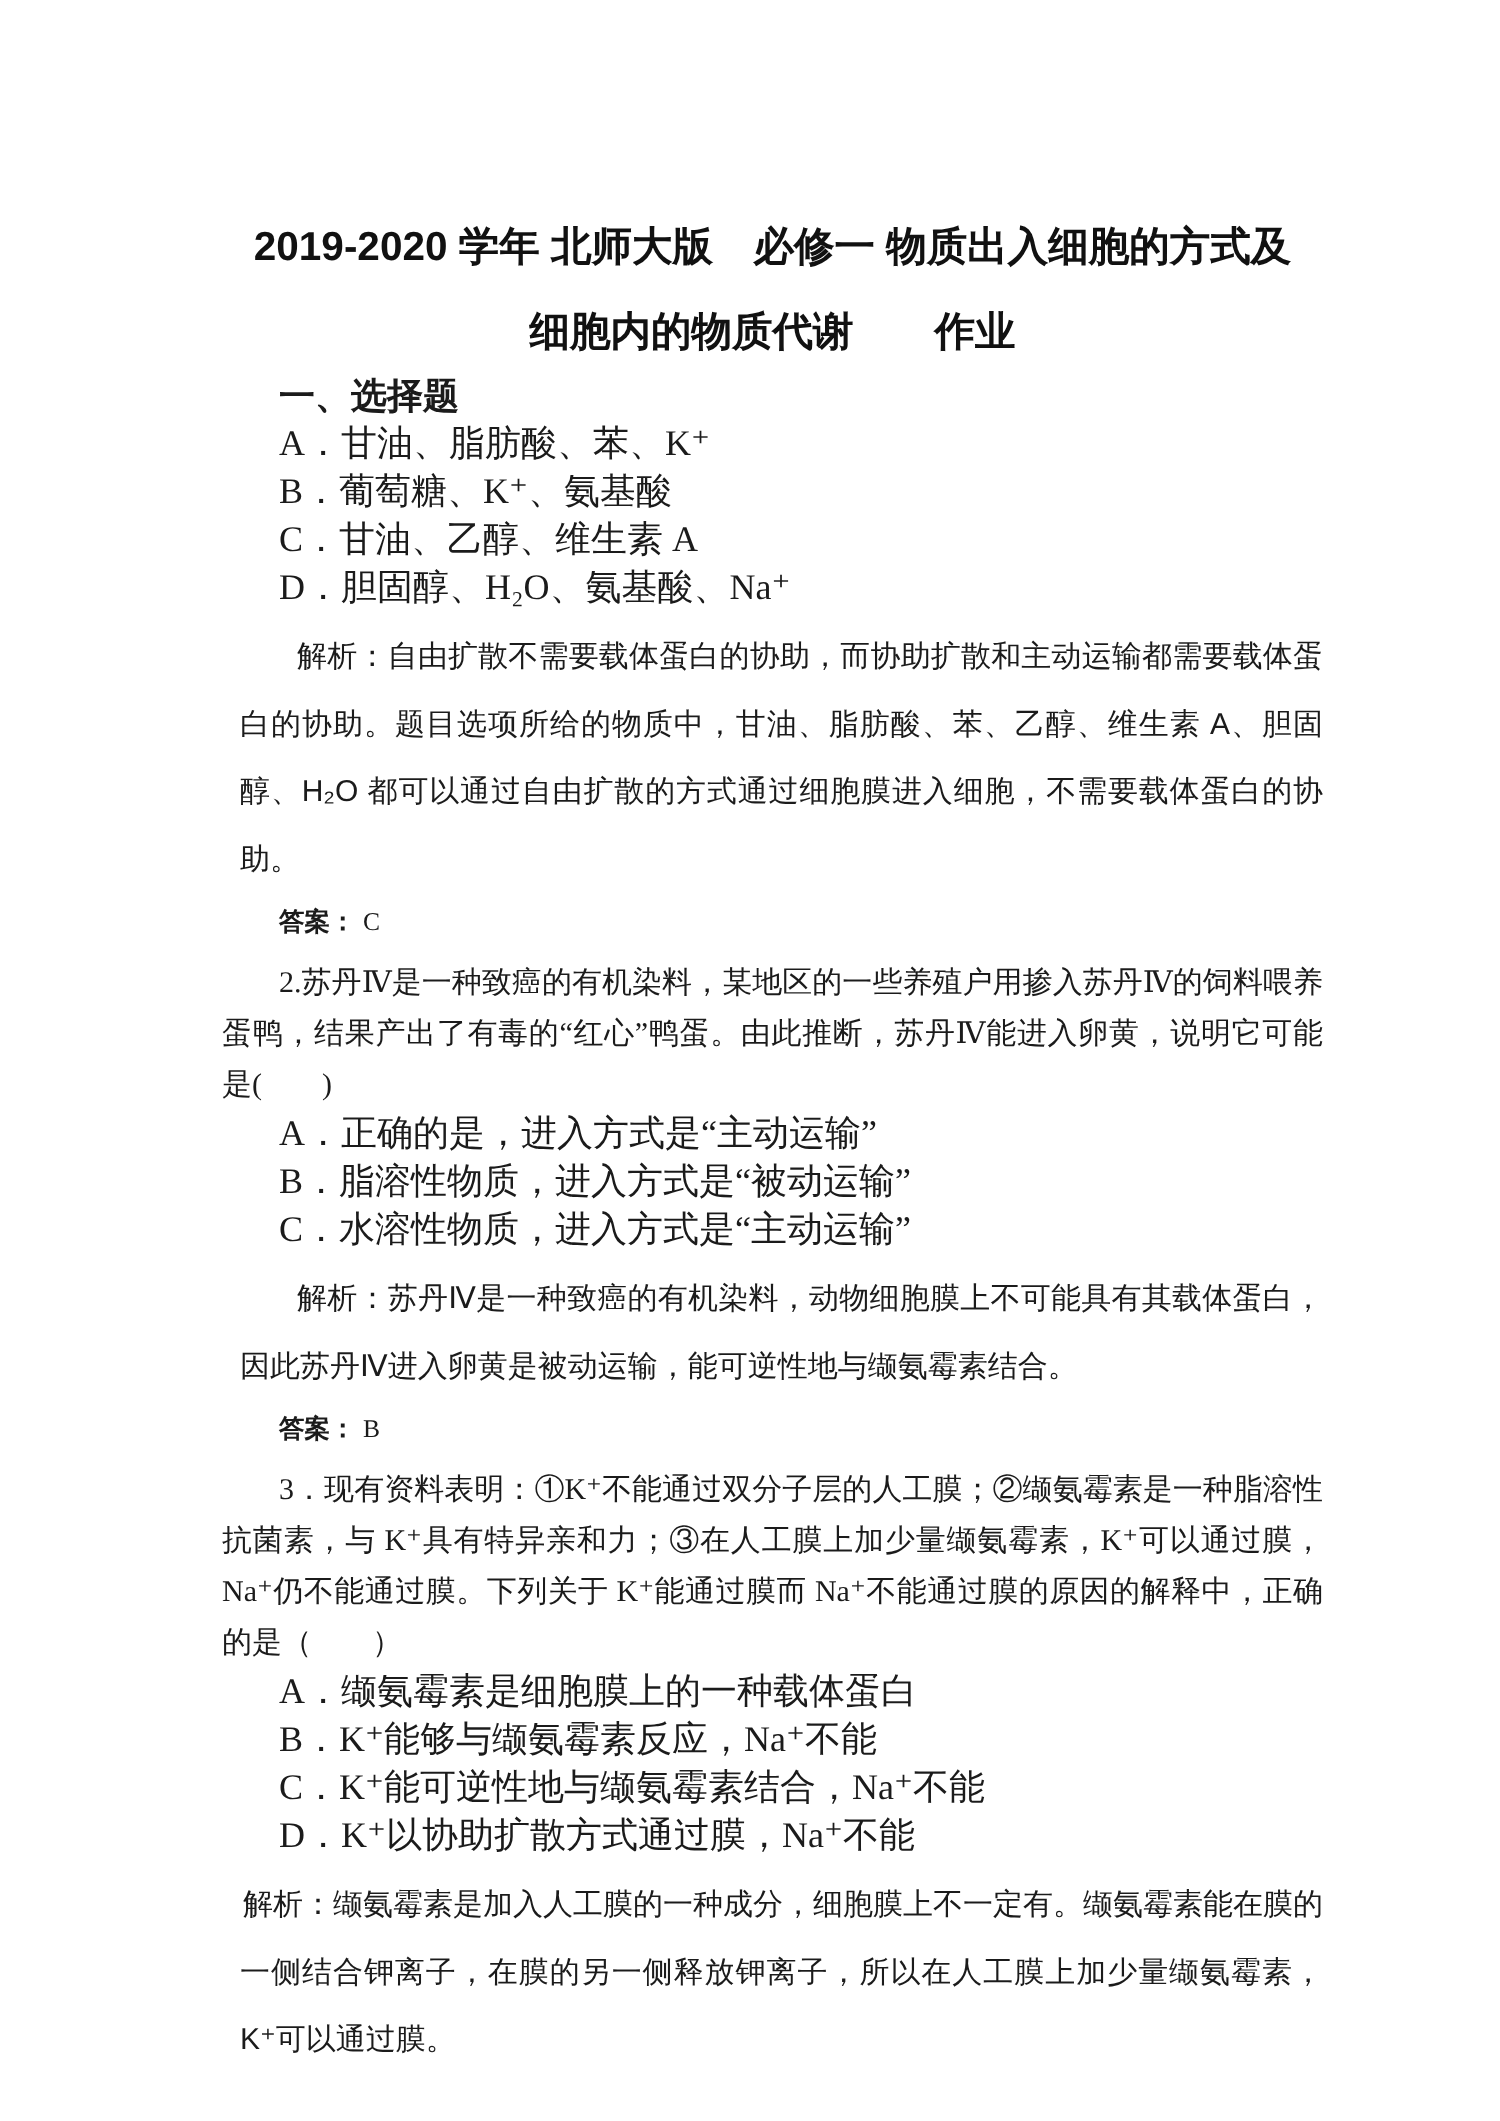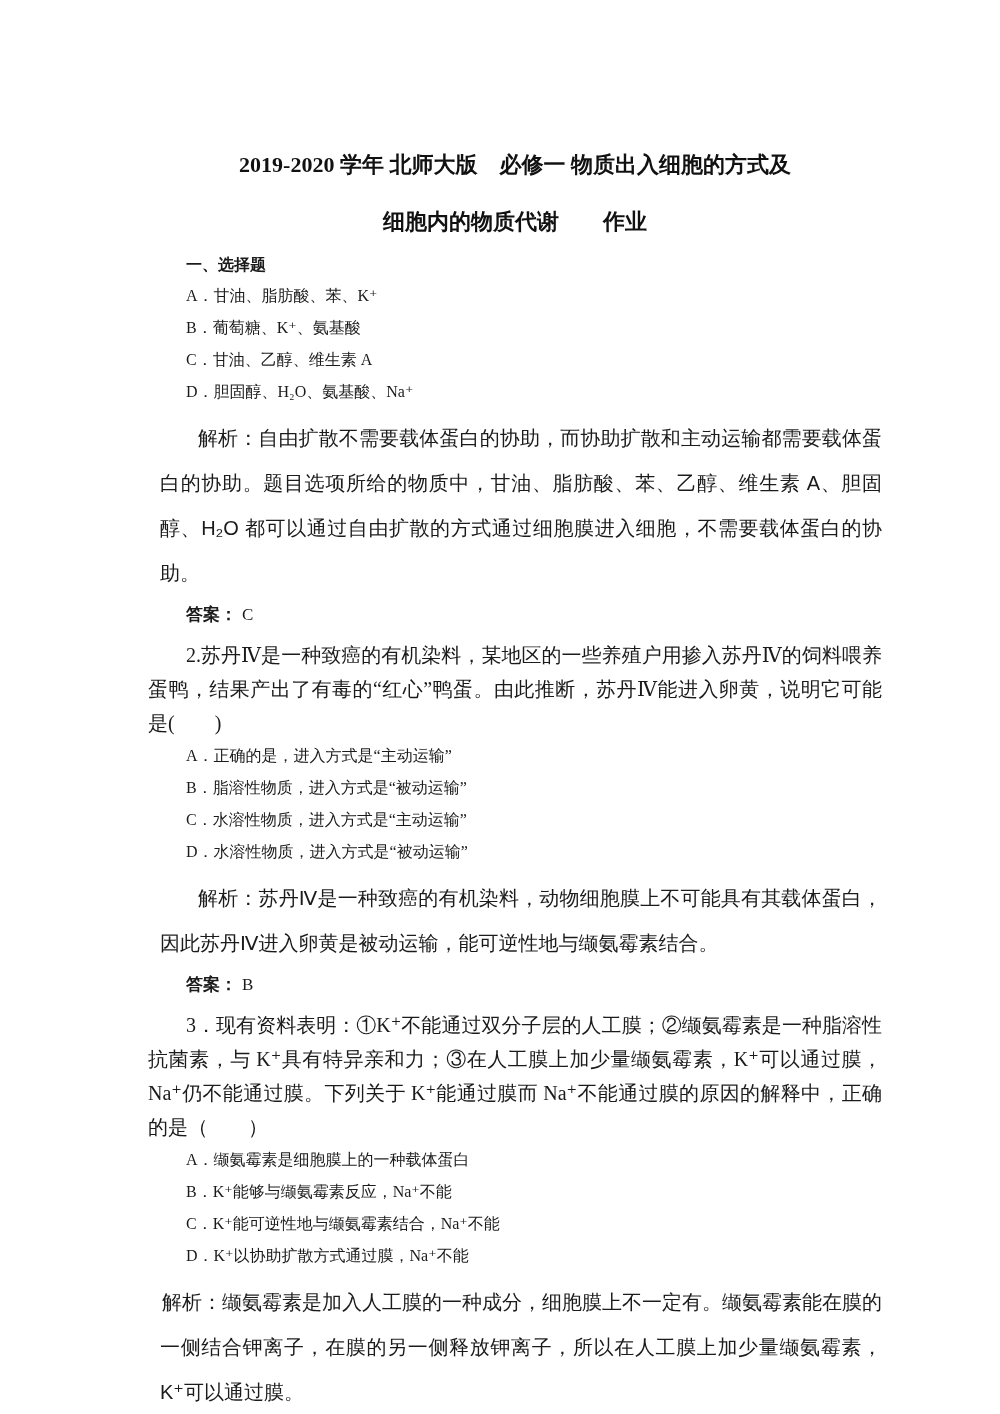--- a/index.html
+++ b/index.html
@@ -10,46 +10,46 @@
     color: #1b1b1b;
     font-family: "Liberation Serif", "DejaVu Serif", serif;
     overflow: hidden;
   }
   .content {
     padding: 136px 118px 0 148px; 
   }
   .title {
     margin: 0;
     text-align: center;
-    font-family: Liberation Serif, serif;
+    font-family: Liberation Sans, sans-serif;
     font-weight: 700;
-    font-size: 22px;
+    font-size: 27px;
     line-height: 57px;
     color: #111111;
   }
   .title-line { display: block; }
   .section-header {
     margin: 0;
     padding-left: 38px;
     font-family: "Liberation Sans", "DejaVu Sans", sans-serif;
     font-weight: 700;
-    font-size: 16px;
+    font-size: 24px;
     line-height: 30px;
   }
   .question { margin: 0; }
   .stem {
     margin: 0;
     font-size: 20px;
     line-height: 34px;
     text-align: justify;
     text-indent: 38px;
   }
   .option {
     margin: 0;
-    font-size: 16px;
+    font-size: 24px;
     line-height: 32px;
     padding-left: 38px;
   }
   .analysis {
     margin: 8px 0 0 12px;
     font-family: "Liberation Sans", "DejaVu Sans", sans-serif;
     font-weight: 500;
     font-size: 20px;
     line-height: 45px;
     text-align: justify;
@@ -91,21 +91,20 @@
       <p class="option">D．胆固醇、H₂O、氨基酸、Na⁺</p>
       <p class="analysis">解析：自由扩散不需要载体蛋白的协助，而协助扩散和主动运输都需要载体蛋白的协助。题目选项所给的物质中，甘油、脂肪酸、苯、乙醇、维生素 A、胆固醇、H₂O 都可以通过自由扩散的方式通过细胞膜进入细胞，不需要载体蛋白的协助。</p>
       <p class="answer"><span class="answer-label">答案：</span><span class="answer-value">C</span></p>
     </section>
 
     <section class="question">
       <p class="stem">2.苏丹Ⅳ是一种致癌的有机染料，某地区的一些养殖户用掺入苏丹Ⅳ的饲料喂养蛋鸭，结果产出了有毒的“红心”鸭蛋。由此推断，苏丹Ⅳ能进入卵黄，说明它可能是(　　)</p>
       <p class="option">A．正确的是，进入方式是“主动运输”</p>
       <p class="option">B．脂溶性物质，进入方式是“被动运输”</p>
       <p class="option">C．水溶性物质，进入方式是“主动运输”</p>
-      <p class="option">D．水溶性物质，进入方式是“被动运输”</p>
       <p class="analysis">解析：苏丹Ⅳ是一种致癌的有机染料，动物细胞膜上不可能具有其载体蛋白，因此苏丹Ⅳ进入卵黄是被动运输，能可逆性地与缬氨霉素结合。</p>
       <p class="answer"><span class="answer-label">答案：</span><span class="answer-value">B</span></p>
     </section>
 
     <section class="question">
       <p class="stem">3．现有资料表明：①K⁺不能通过双分子层的人工膜；②缬氨霉素是一种脂溶性抗菌素，与 K⁺具有特异亲和力；③在人工膜上加少量缬氨霉素，K⁺可以通过膜，Na⁺仍不能通过膜。下列关于 K⁺能通过膜而 Na⁺不能通过膜的原因的解释中，正确的是（　　）</p>
       <p class="option">A．缬氨霉素是细胞膜上的一种载体蛋白</p>
       <p class="option">B．K⁺能够与缬氨霉素反应，Na⁺不能</p>
       <p class="option">C．K⁺能可逆性地与缬氨霉素结合，Na⁺不能</p>
       <p class="option">D．K⁺以协助扩散方式通过膜，Na⁺不能</p>

